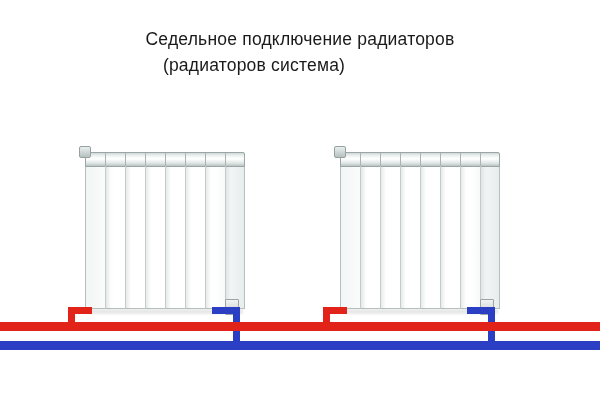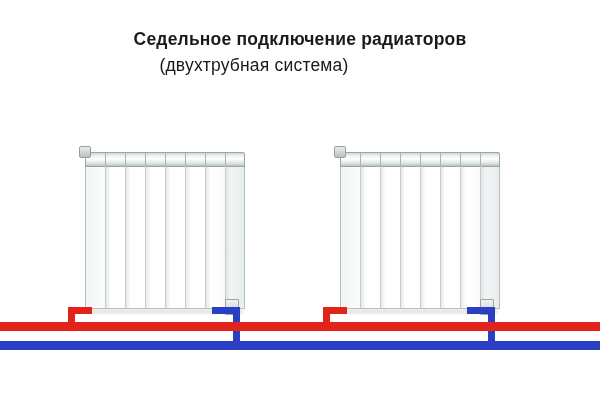--- a/index.html
+++ b/index.html
@@ -26,21 +26,21 @@
     text-align: center;
     color: #1a1a1a;
     font-size: 17.5px;
     line-height: 26px;
     letter-spacing: 0.2px;
   }
   .title-line {
     display: block;
     white-space: pre;
   }
-  .title-line-1 { padding-left: 0; font-weight: bold; }
+  .title-line-1 { padding-left: 0; }
   .title-line-2 { padding-right: 92px; }
 
   
   .radiator {
     position: absolute;
     width: 160px;
     height: 157px;
   }
   .rad-left  { left: 85px;  top: 152px; }
   .rad-right { left: 340px; top: 152px; }
@@ -166,21 +166,21 @@
     background: #2b3fc4;
   }
 </style>
 </head>
 <body>
 
 <div id="canvas">
 
   <div class="title-block">
     <span class="title-line title-line-1">Седельное подключение радиаторов</span>
-    <span class="title-line title-line-2">(двухтрубная система)</span>
+    <span class="title-line title-line-2">(радиаторов система)</span>
   </div>
 
   <div class="radiator rad-left">
     <div class="rad-shadow"></div>
     <div class="rad-body"></div>
     <div class="rad-top"></div>
     <div class="rad-nub"></div>
 
     <div class="fin" style="left:20px"></div>
     <div class="fin" style="left:40px"></div>

